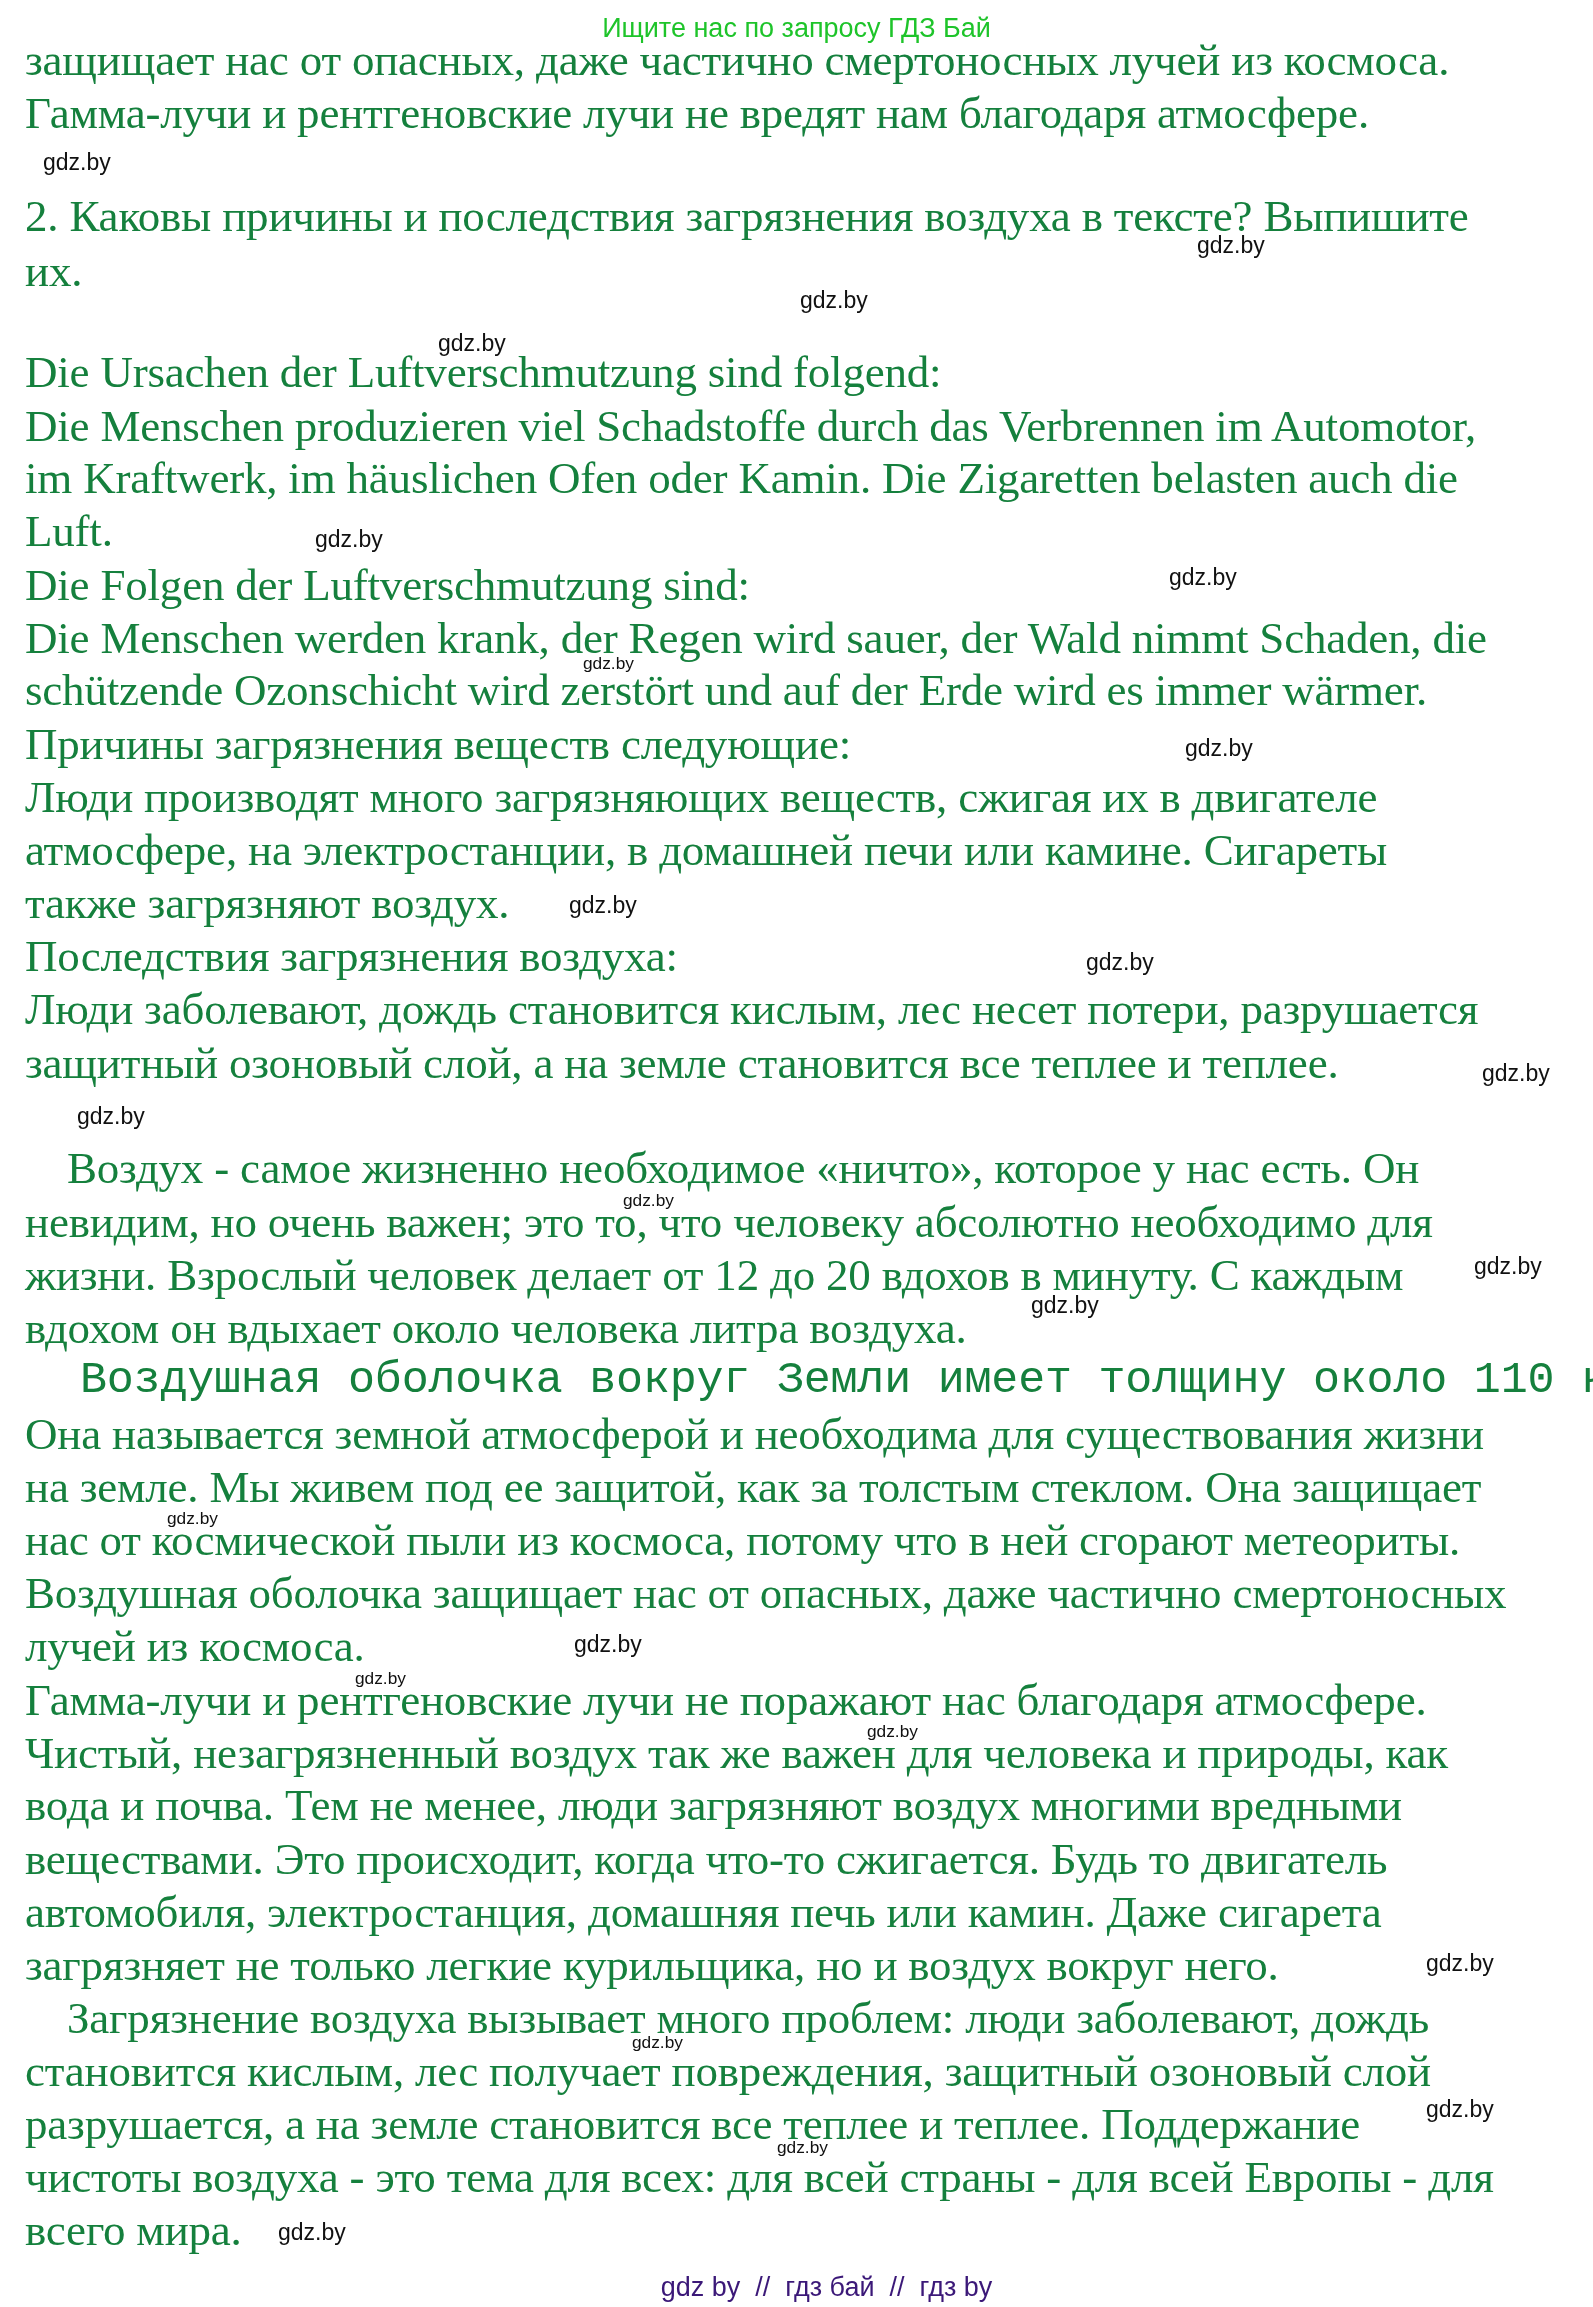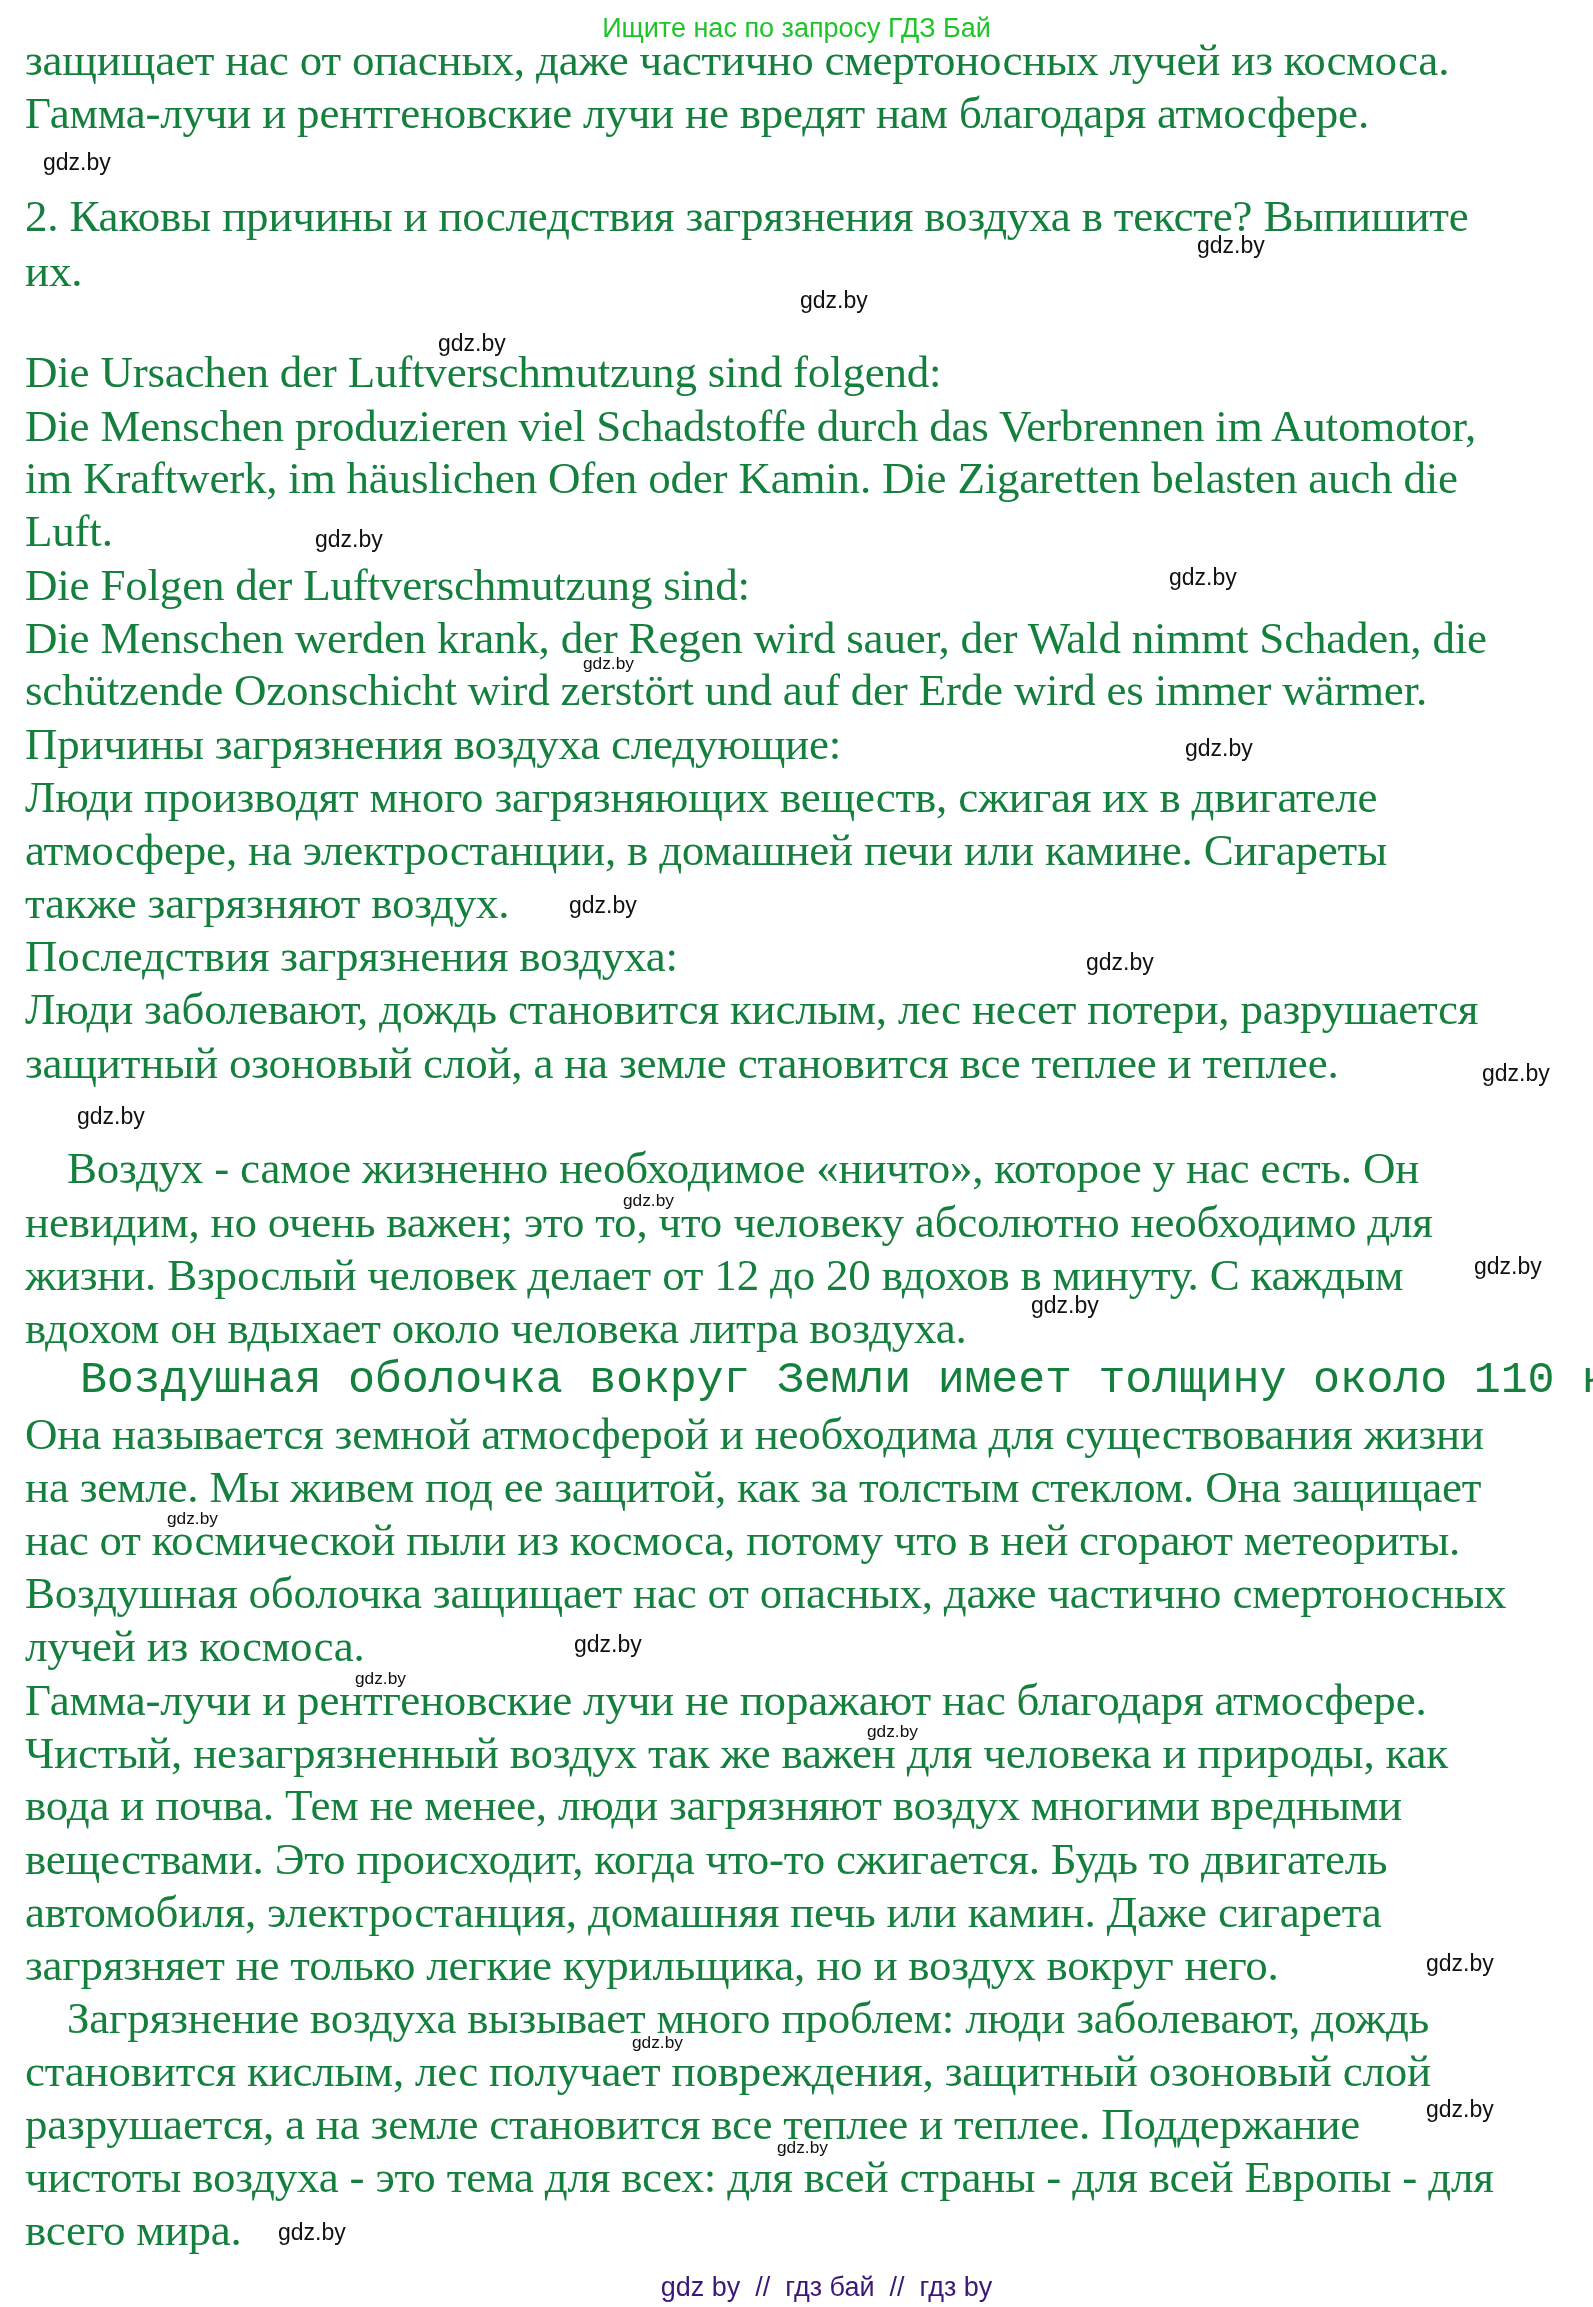--- a/index.html
+++ b/index.html
@@ -39,21 +39,21 @@
 <div class="line" style="top:88px">Гамма-лучи и рентгеновские лучи не вредят нам благодаря атмосфере.</div>
 <div class="line" style="top:191px">2. Каковы причины и последствия загрязнения воздуха в тексте? Выпишите</div>
 <div class="line" style="top:246px">их.</div>
 <div class="line" style="top:347px">Die Ursachen der Luftverschmutzung sind folgend:</div>
 <div class="line" style="top:401px">Die Menschen produzieren viel Schadstoffe durch das Verbrennen im Automotor,</div>
 <div class="line" style="top:453px">im Kraftwerk, im häuslichen Ofen oder Kamin. Die Zigaretten belasten auch die</div>
 <div class="line" style="top:506px">Luft.</div>
 <div class="line" style="top:560px">Die Folgen der Luftverschmutzung sind:</div>
 <div class="line" style="top:613px">Die Menschen werden krank, der Regen wird sauer, der Wald nimmt Schaden, die</div>
 <div class="line" style="top:665px">schützende Ozonschicht wird zerstört und auf der Erde wird es immer wärmer.</div>
-<div class="line" style="top:719px">Причины загрязнения воздуха следующие:</div>
+<div class="line" style="top:719px">Причины загрязнения веществ следующие:</div>
 <div class="line" style="top:772px">Люди производят много загрязняющих веществ, сжигая их в двигателе</div>
 <div class="line" style="top:825px">атмосфере, на электростанции, в домашней печи или камине. Сигареты</div>
 <div class="line" style="top:878px">также загрязняют воздух.</div>
 <div class="line" style="top:931px">Последствия загрязнения воздуха:</div>
 <div class="line" style="top:984px">Люди заболевают, дождь становится кислым, лес несет потери, разрушается</div>
 <div class="line" style="top:1038px">защитный озоновый слой, а на земле становится все теплее и теплее.</div>
 <div class="line indent" style="top:1143px">Воздух - самое жизненно необходимое «ничто», которое у нас есть. Он</div>
 <div class="line" style="top:1197px">невидим, но очень важен; это то, что человеку абсолютно необходимо для</div>
 <div class="line" style="top:1250px">жизни. Взрослый человек делает от 12 до 20 вдохов в минуту. С каждым</div>
 <div class="line" style="top:1303px">вдохом он вдыхает около человека литра воздуха.</div>

